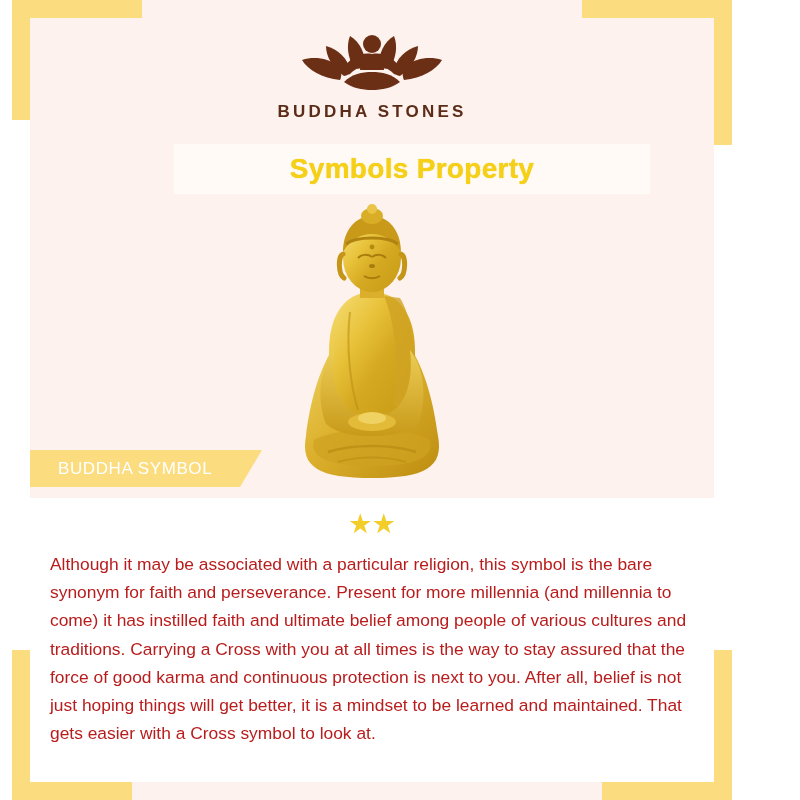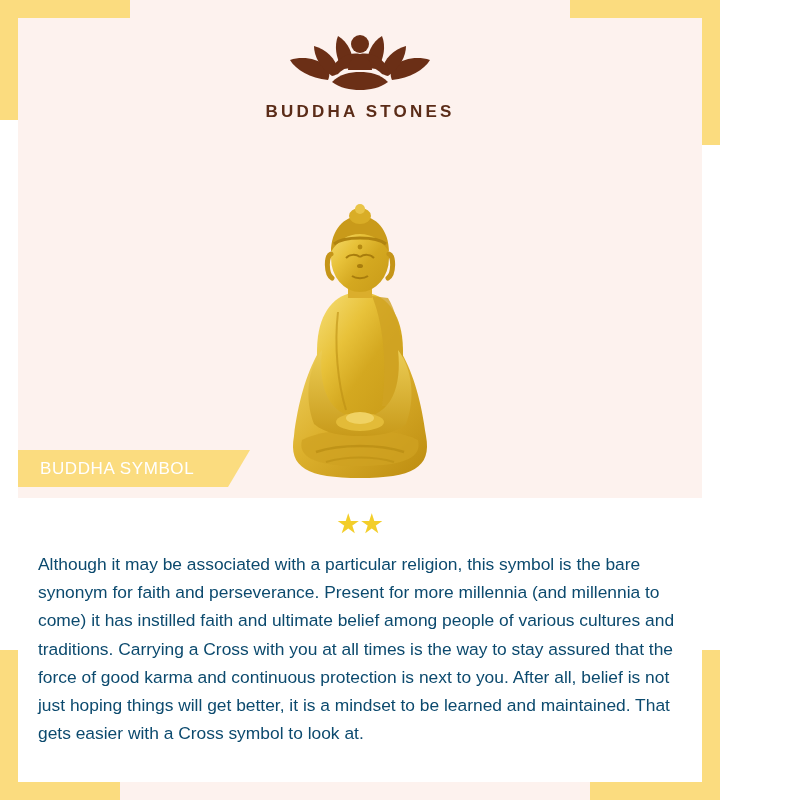--- a/index.html
+++ b/index.html
@@ -7,20 +7,21 @@
     width: 800px; height: 800px;
     font-family: "Liberation Sans", sans-serif;
     background: #ffffff;
     overflow: hidden;
   }
   #page {
     position: relative;
     width: 720px; height: 800px;
     background: #fdf2ee;
     overflow: hidden;
+    margin-left: 12px;
   }
 
   
   .ribbon { position: absolute; background: #fbdc7f; }
   .rib-tl-1 { left: 0;  top: 0;    width: 130px; height: 18px; }
   .rib-tl-2 { left: 0;  top: 0;    width: 18px;  height: 120px; }
   .rib-tr-1 { right: 0; top: 0;    width: 150px; height: 18px; }
   .rib-tr-2 { right: 0; top: 0;    width: 18px;  height: 145px; }
   .rib-bl-1 { left: 0;  bottom: 0; width: 18px;  height: 150px; }
   .rib-bl-2 { left: 0;  bottom: 0; width: 120px; height: 18px; }
@@ -63,21 +64,21 @@
     display: flex; justify-content: center;
   }
   .art { width: 236px; height: 290px; }
 
   
   .tag {
     position: absolute; left: 18px; top: 450px;
     height: 37px; min-width: 232px;
     background: #fbdc7f;
     display: flex; align-items: center;
-    padding: 0 26px 0 22px;
+    padding: 0 26px 0 28px;
     clip-path: polygon(0 0, 100% 0, calc(100% - 22px) 100%, 0 100%);
   }
   .tag-text {
     font-size: 17px; color: #ffffff; letter-spacing: 0.6px;
   }
 
   
   .content {
     position: absolute; left: 18px; right: 18px; top: 498px; bottom: 18px;
     background: #ffffff;
@@ -86,21 +87,21 @@
   .headline {
     display: flex; align-items: center; justify-content: center;
     gap: 2px;
     font-size: 25px; font-weight: 700; color: #f3ce2a;
     margin-bottom: 14px;
   }
   .star { color: #f3ce2a; font-size: 24px; line-height: 1; }
   .body-text {
     font-size: 17.4px;
     line-height: 1.62;
-    color: #0c4a6e;
+    color: #b91c1c;
     padding: 0 8px;
     text-align: left;
   }
 </style>
 </head>
 <body>
 
 <div id="page">
 
   <div class="gutter gutter-l"></div>
@@ -133,20 +134,23 @@
         <circle cx="90" cy="26" r="9"></circle>
 
         <path d="M90 38 C83 38 78 44 78 52 L102 52 C102 44 97 38 90 38 Z"></path>
 
         <path d="M62 64 C70 56 80 54 90 54 C100 54 110 56 118 64 C110 70 100 72 90 72 C80 72 70 70 62 64 Z"></path>
       </g>
     </svg>
     <div class="brand-name">BUDDHA STONES</div>
   </div>
 
+  <div class="title-band">
+    <span class="title-text">Symbols Property</span>
+  </div>
 
   <div class="art-wrap">
     <svg class="art" viewBox="0 0 236 290">
       <defs>
         <linearGradient id="gold" x1="0" y1="0" x2="1" y2="1">
           <stop offset="0%" stop-color="#f7e07a"></stop>
           <stop offset="35%" stop-color="#e8c23a"></stop>
           <stop offset="60%" stop-color="#d4a820"></stop>
           <stop offset="100%" stop-color="#c99b18"></stop>
         </linearGradient>

